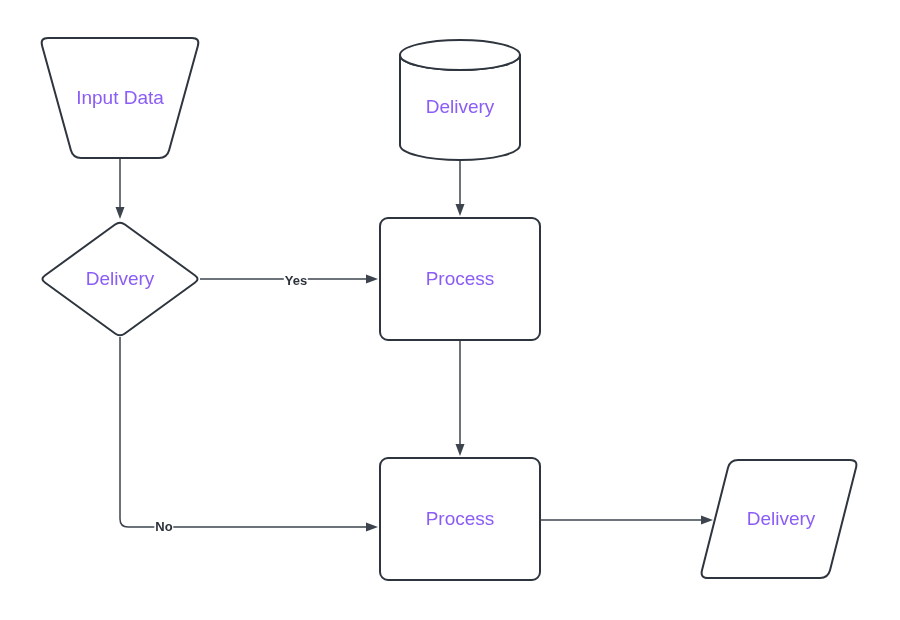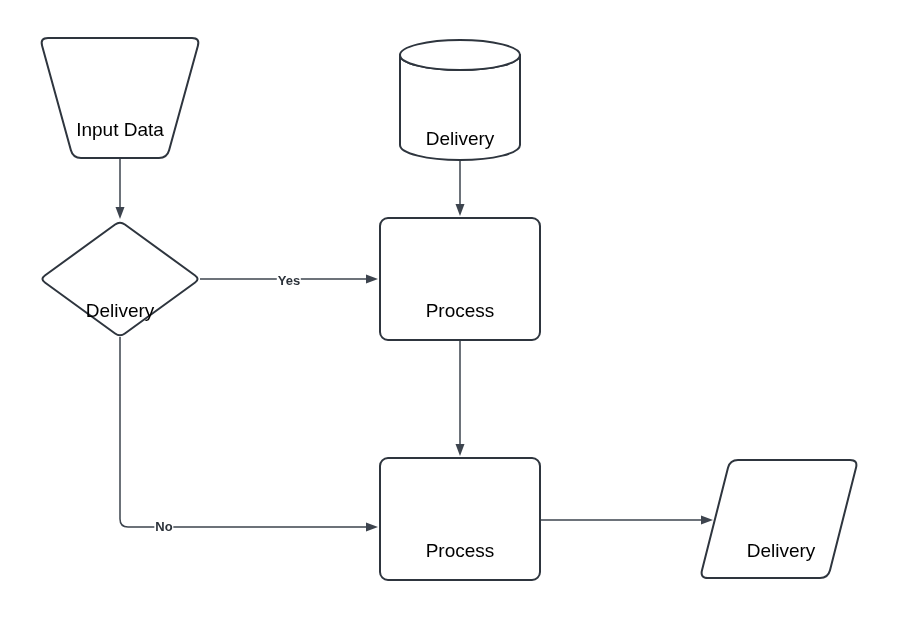--- a/index.html
+++ b/index.html
@@ -32,24 +32,23 @@
     stroke-width: 1.5;
   }
   .arrowhead {
     fill: #3d444e;
     stroke: none;
   }
   .node-label {
     position: absolute;
     transform: translate(-50%, -50%);
     font-size: 19px;
-    color: #000000;
+    color: #8b5cf6;
     white-space: nowrap;
     text-align: right;
-    margin-top: 32px;
   }
   .edge-label {
     position: absolute;
     transform: translate(-50%, -50%);
     font-size: 13px;
     font-weight: bold;
     color: #2c323a;
     background: #ffffff;
     padding: 0 1px;
     white-space: nowrap;
@@ -113,17 +112,17 @@
   <div class="node-label" style="left:460px; top:107px;">Delivery</div>
 
   <div class="node-label" style="left:120px; top:279px;">Delivery</div>
 
   <div class="node-label" style="left:460px; top:279px;">Process</div>
 
   <div class="node-label" style="left:460px; top:519px;">Process</div>
 
   <div class="node-label" style="left:781px; top:519px;">Delivery</div>
 
-  <div class="edge-label" style="left:289px; top:280px;">Yes</div>
+  <div class="edge-label" style="left:296px; top:280px;">Yes</div>
 
   <div class="edge-label" style="left:164px; top:526px;">No</div>
 
 </div>
 
 </body></html>

